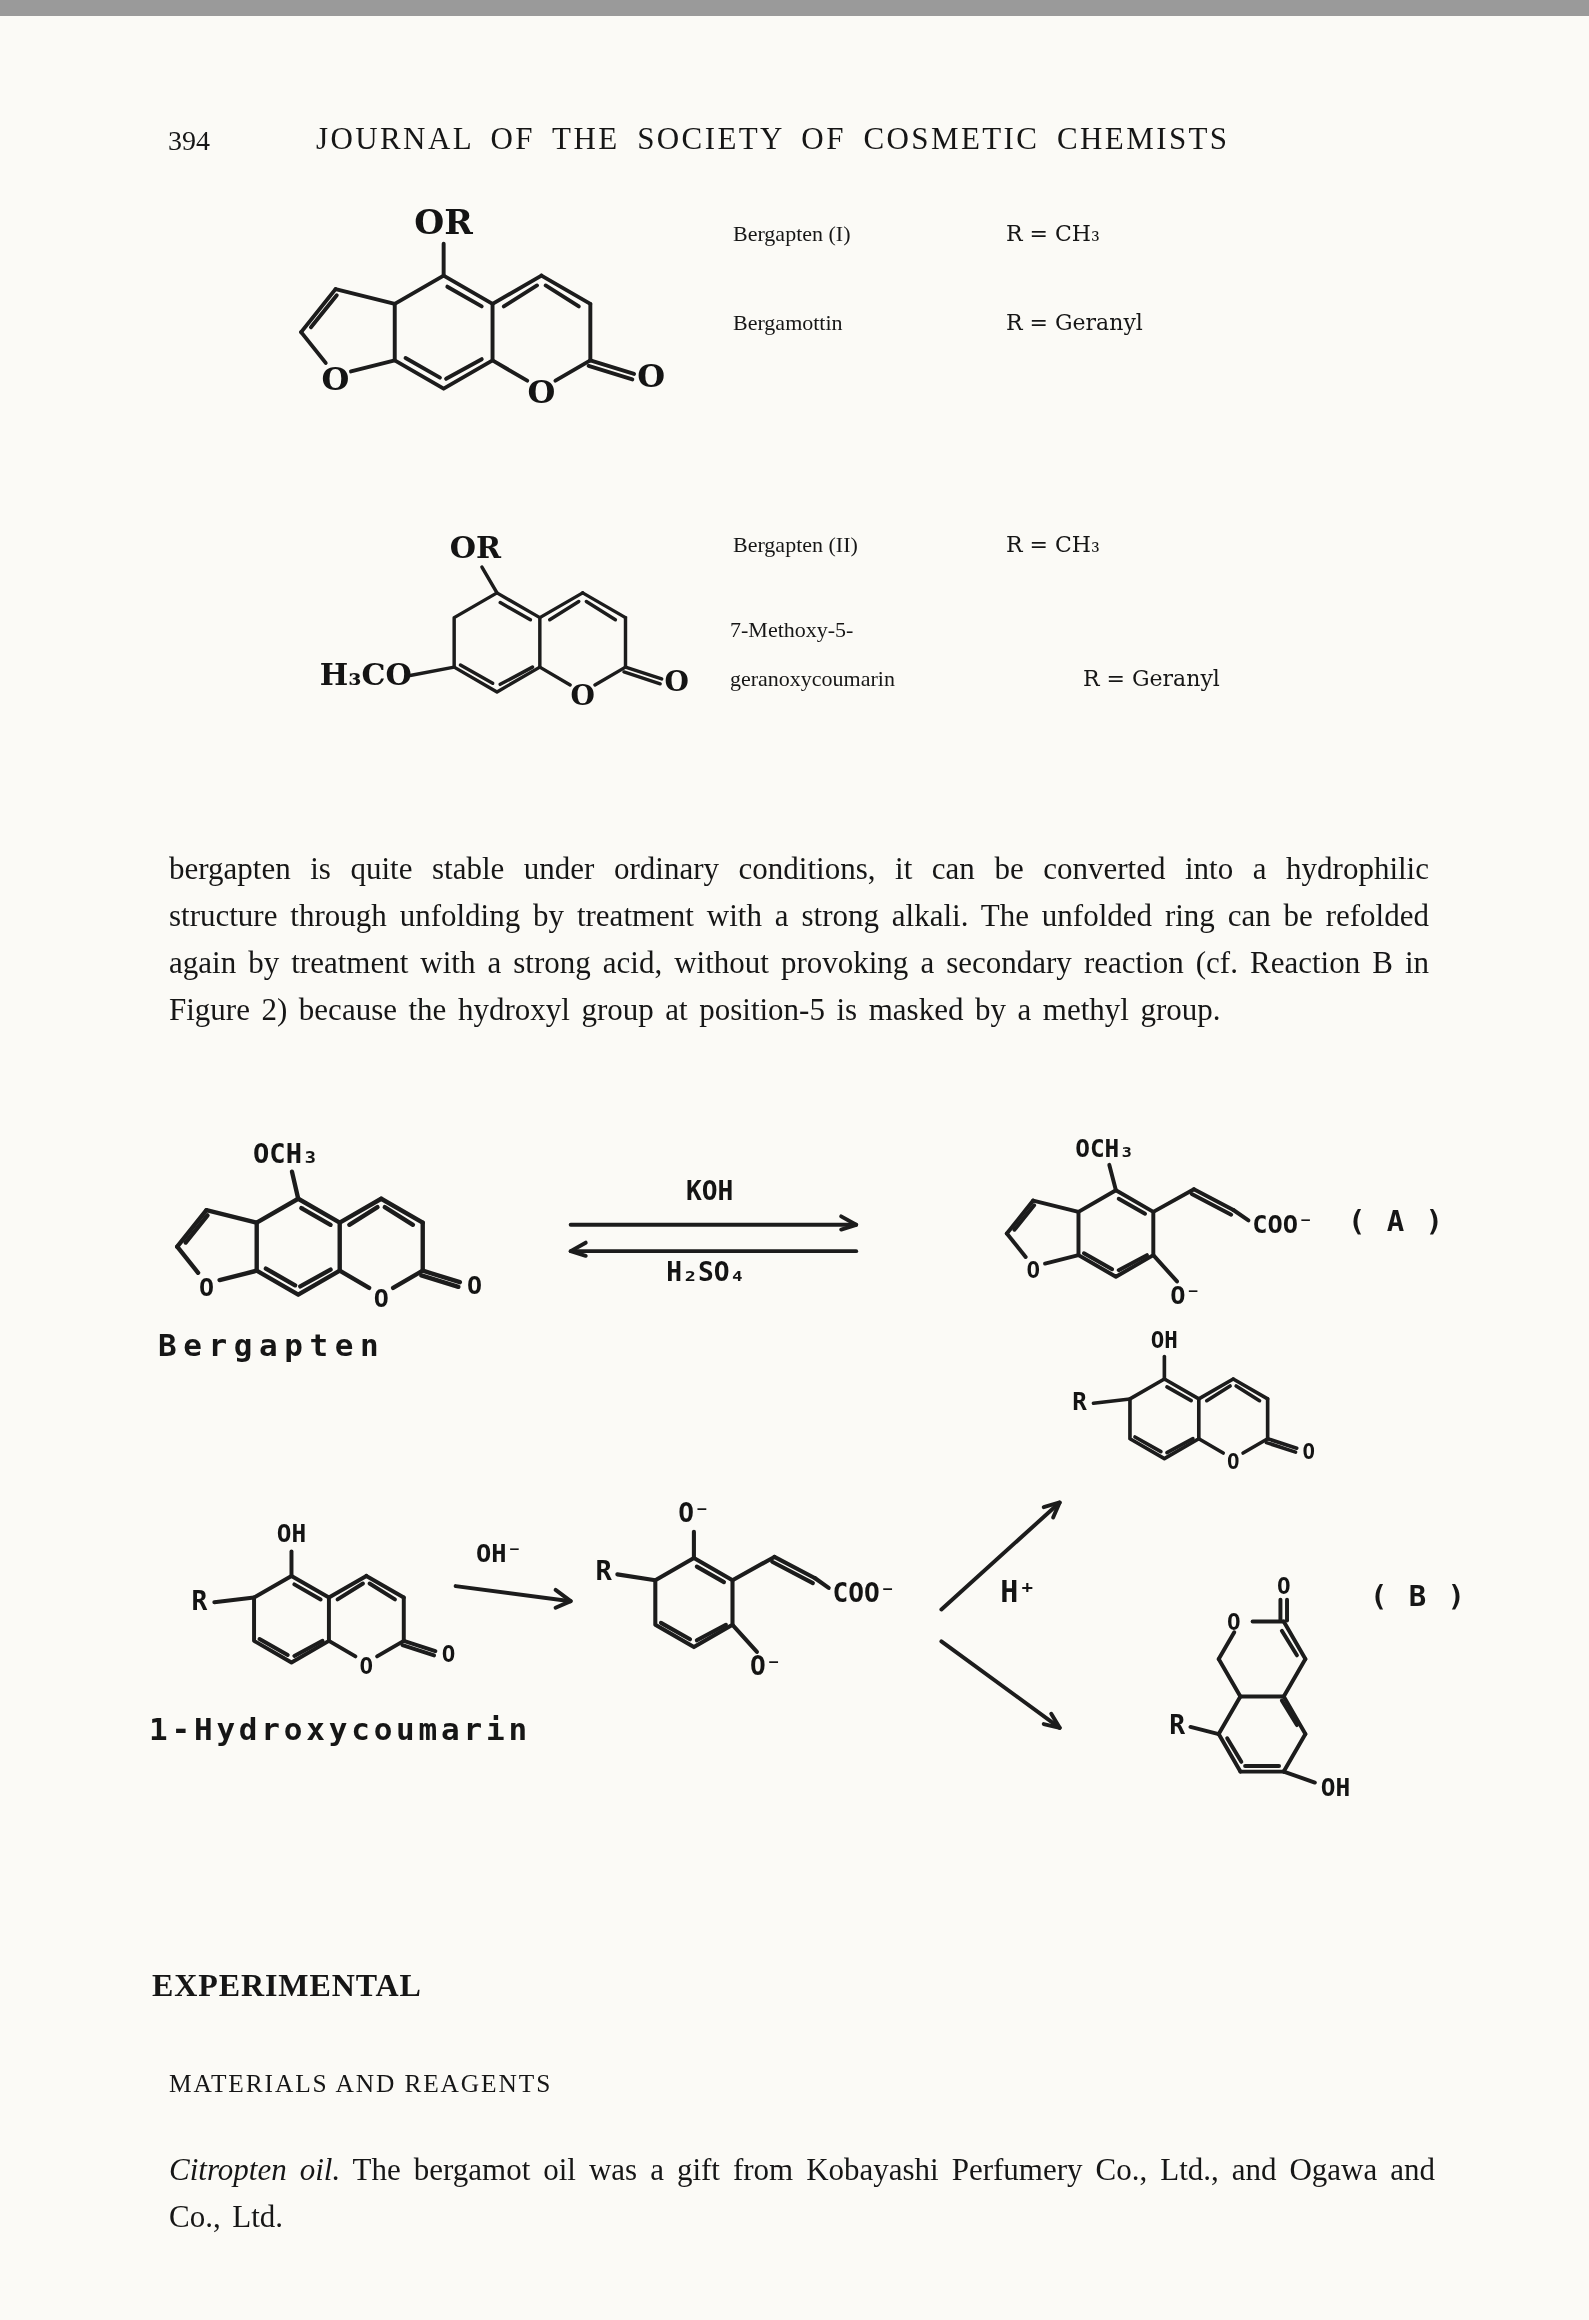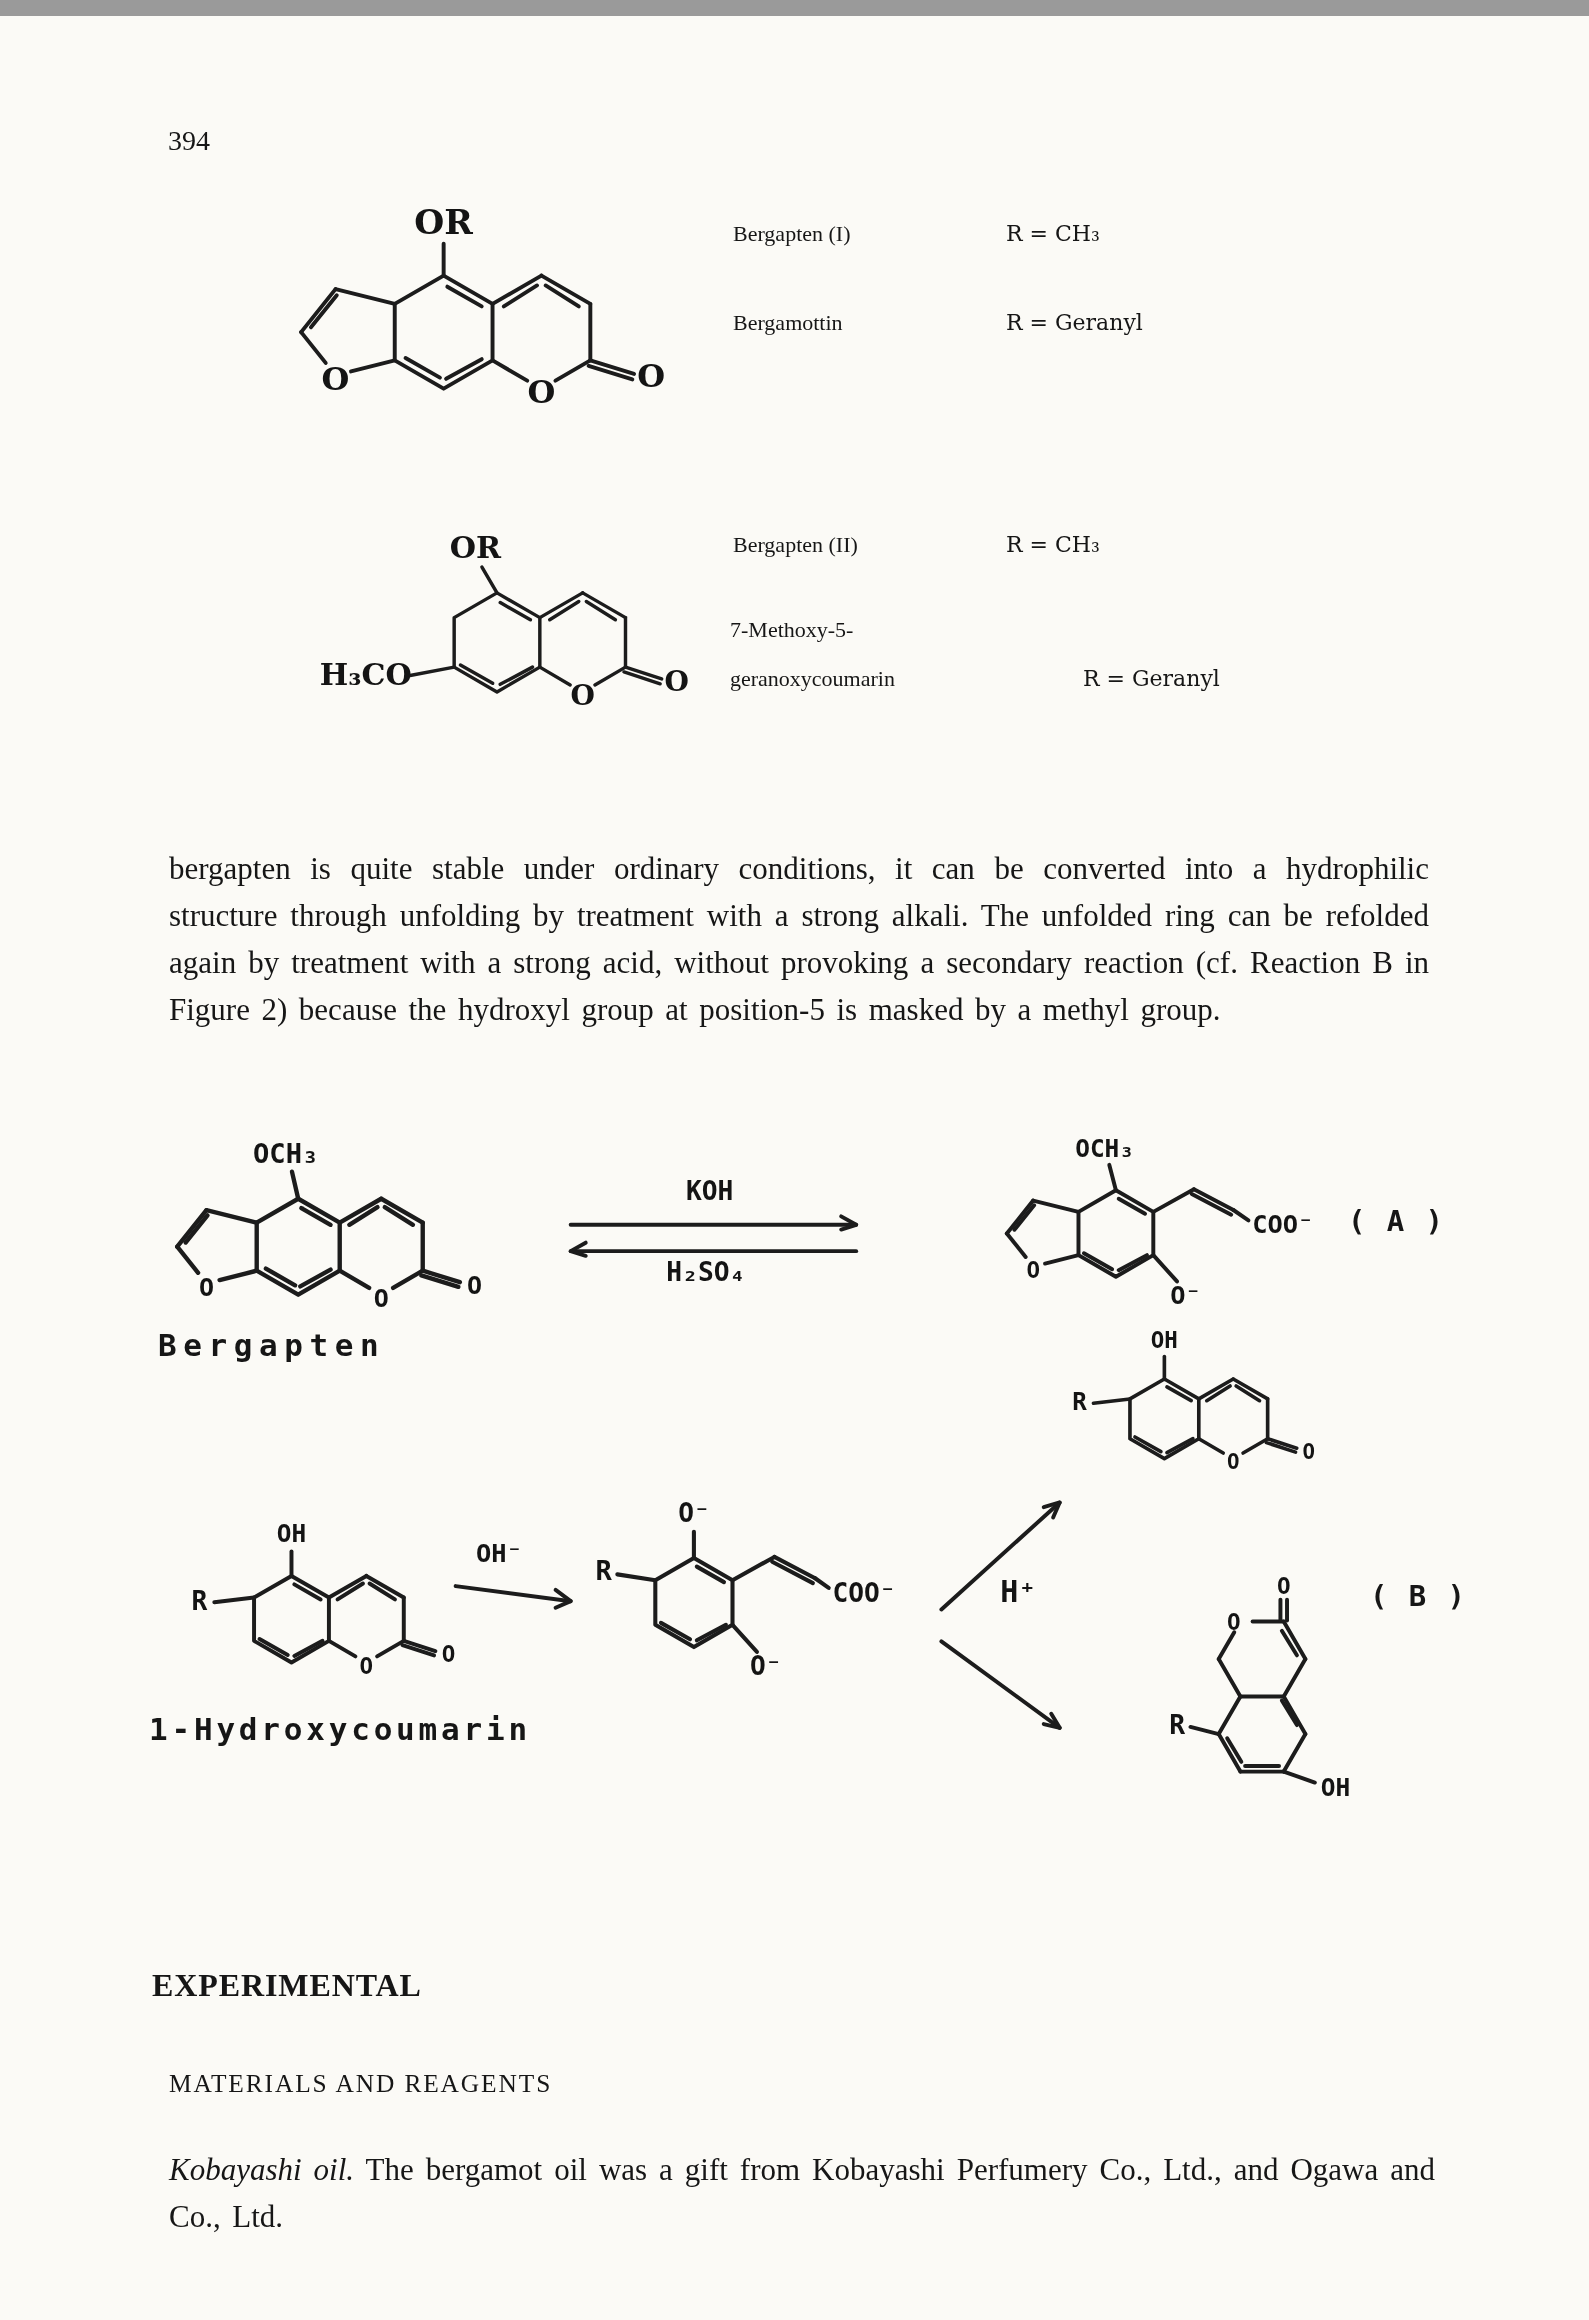--- a/index.html
+++ b/index.html
@@ -27,20 +27,21 @@
   .h-exp{font-size:32px;font-weight:bold;letter-spacing:0.9px}
   .h-mat{font-size:25.4px;letter-spacing:1.9px}
   .ital{font-style:italic}
 </style>
 </head>
 <body>
 
 <div class="page">
 
   <div class="abs hdr-num">394</div>
+  <div class="abs hdr-title">JOURNAL OF THE SOCIETY OF COSMETIC CHEMISTS</div>
 
   <svg class="abs struct f1" style="left:259px;top:181px" width="443" height="258" viewBox="0 0 360 210">
     <g>
       <polygon points="189.8,87 150,64 110.2,87 110.2,133 150,156 189.8,133"></polygon>
       <line x1="181" y1="89" x2="153" y2="73"></line>
       <line x1="119" y1="131" x2="147" y2="147"></line>
       <line x1="152" y1="148" x2="181" y2="132"></line>
     </g>
     <g>
       <line x1="189.8" y1="87" x2="229.6" y2="64"></line>
@@ -318,17 +319,17 @@
     <text x="100" y="164" text-anchor="middle" font-size="28">R</text>
     <text x="268" y="230" text-anchor="middle" font-size="26">OH</text>
   </svg>
   <div class="abs mono tag" style="left:1370px;top:1563px">( B )</div>
 
 
   <div class="abs h-exp" style="left:152px;top:1951px">EXPERIMENTAL</div>
   <div class="abs h-mat" style="left:169px;top:2053px">MATERIALS AND REAGENTS</div>
 
   <div class="abs para" style="left:169px;top:2130px;width:1266px">
-    <span class="ital">Kobayashi oil.</span><span> The bergamot oil was a gift from Kobayashi Perfumery Co., Ltd., and Ogawa and Co., Ltd.</span>
+    <span class="ital">Citropten oil.</span><span> The bergamot oil was a gift from Kobayashi Perfumery Co., Ltd., and Ogawa and Co., Ltd.</span>
   </div>
 
 </div>
 
 
 </body></html>

